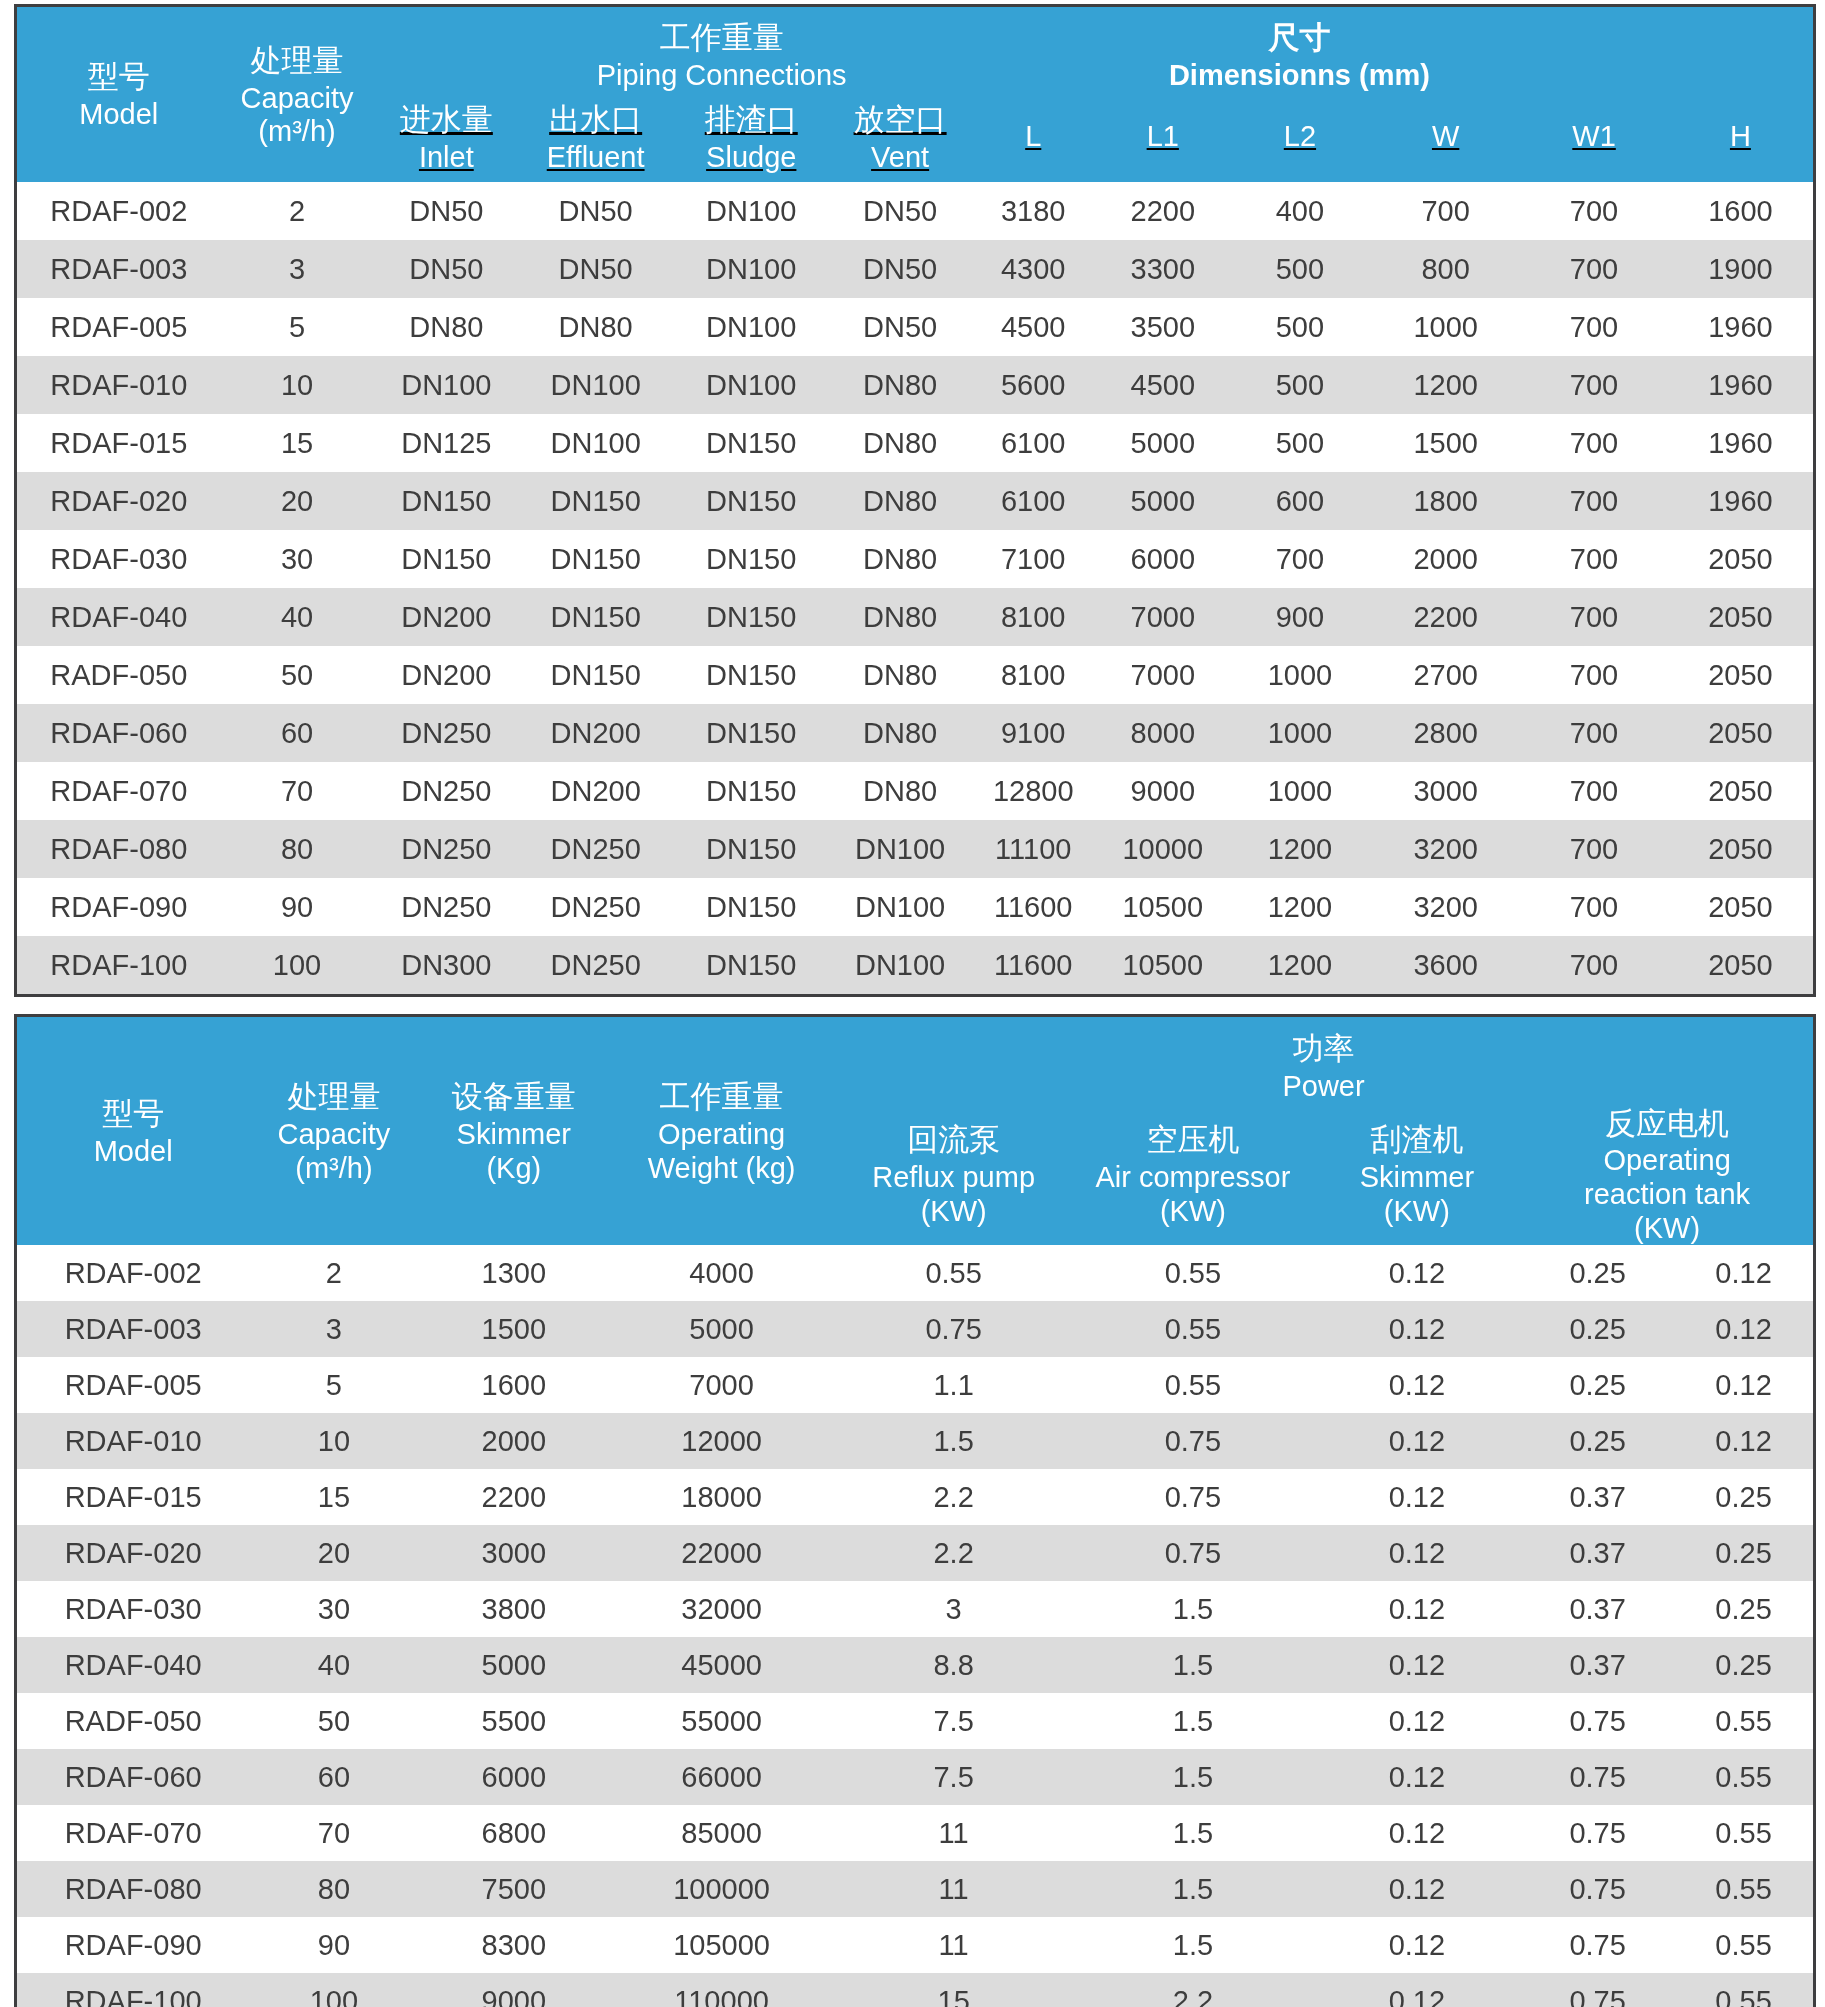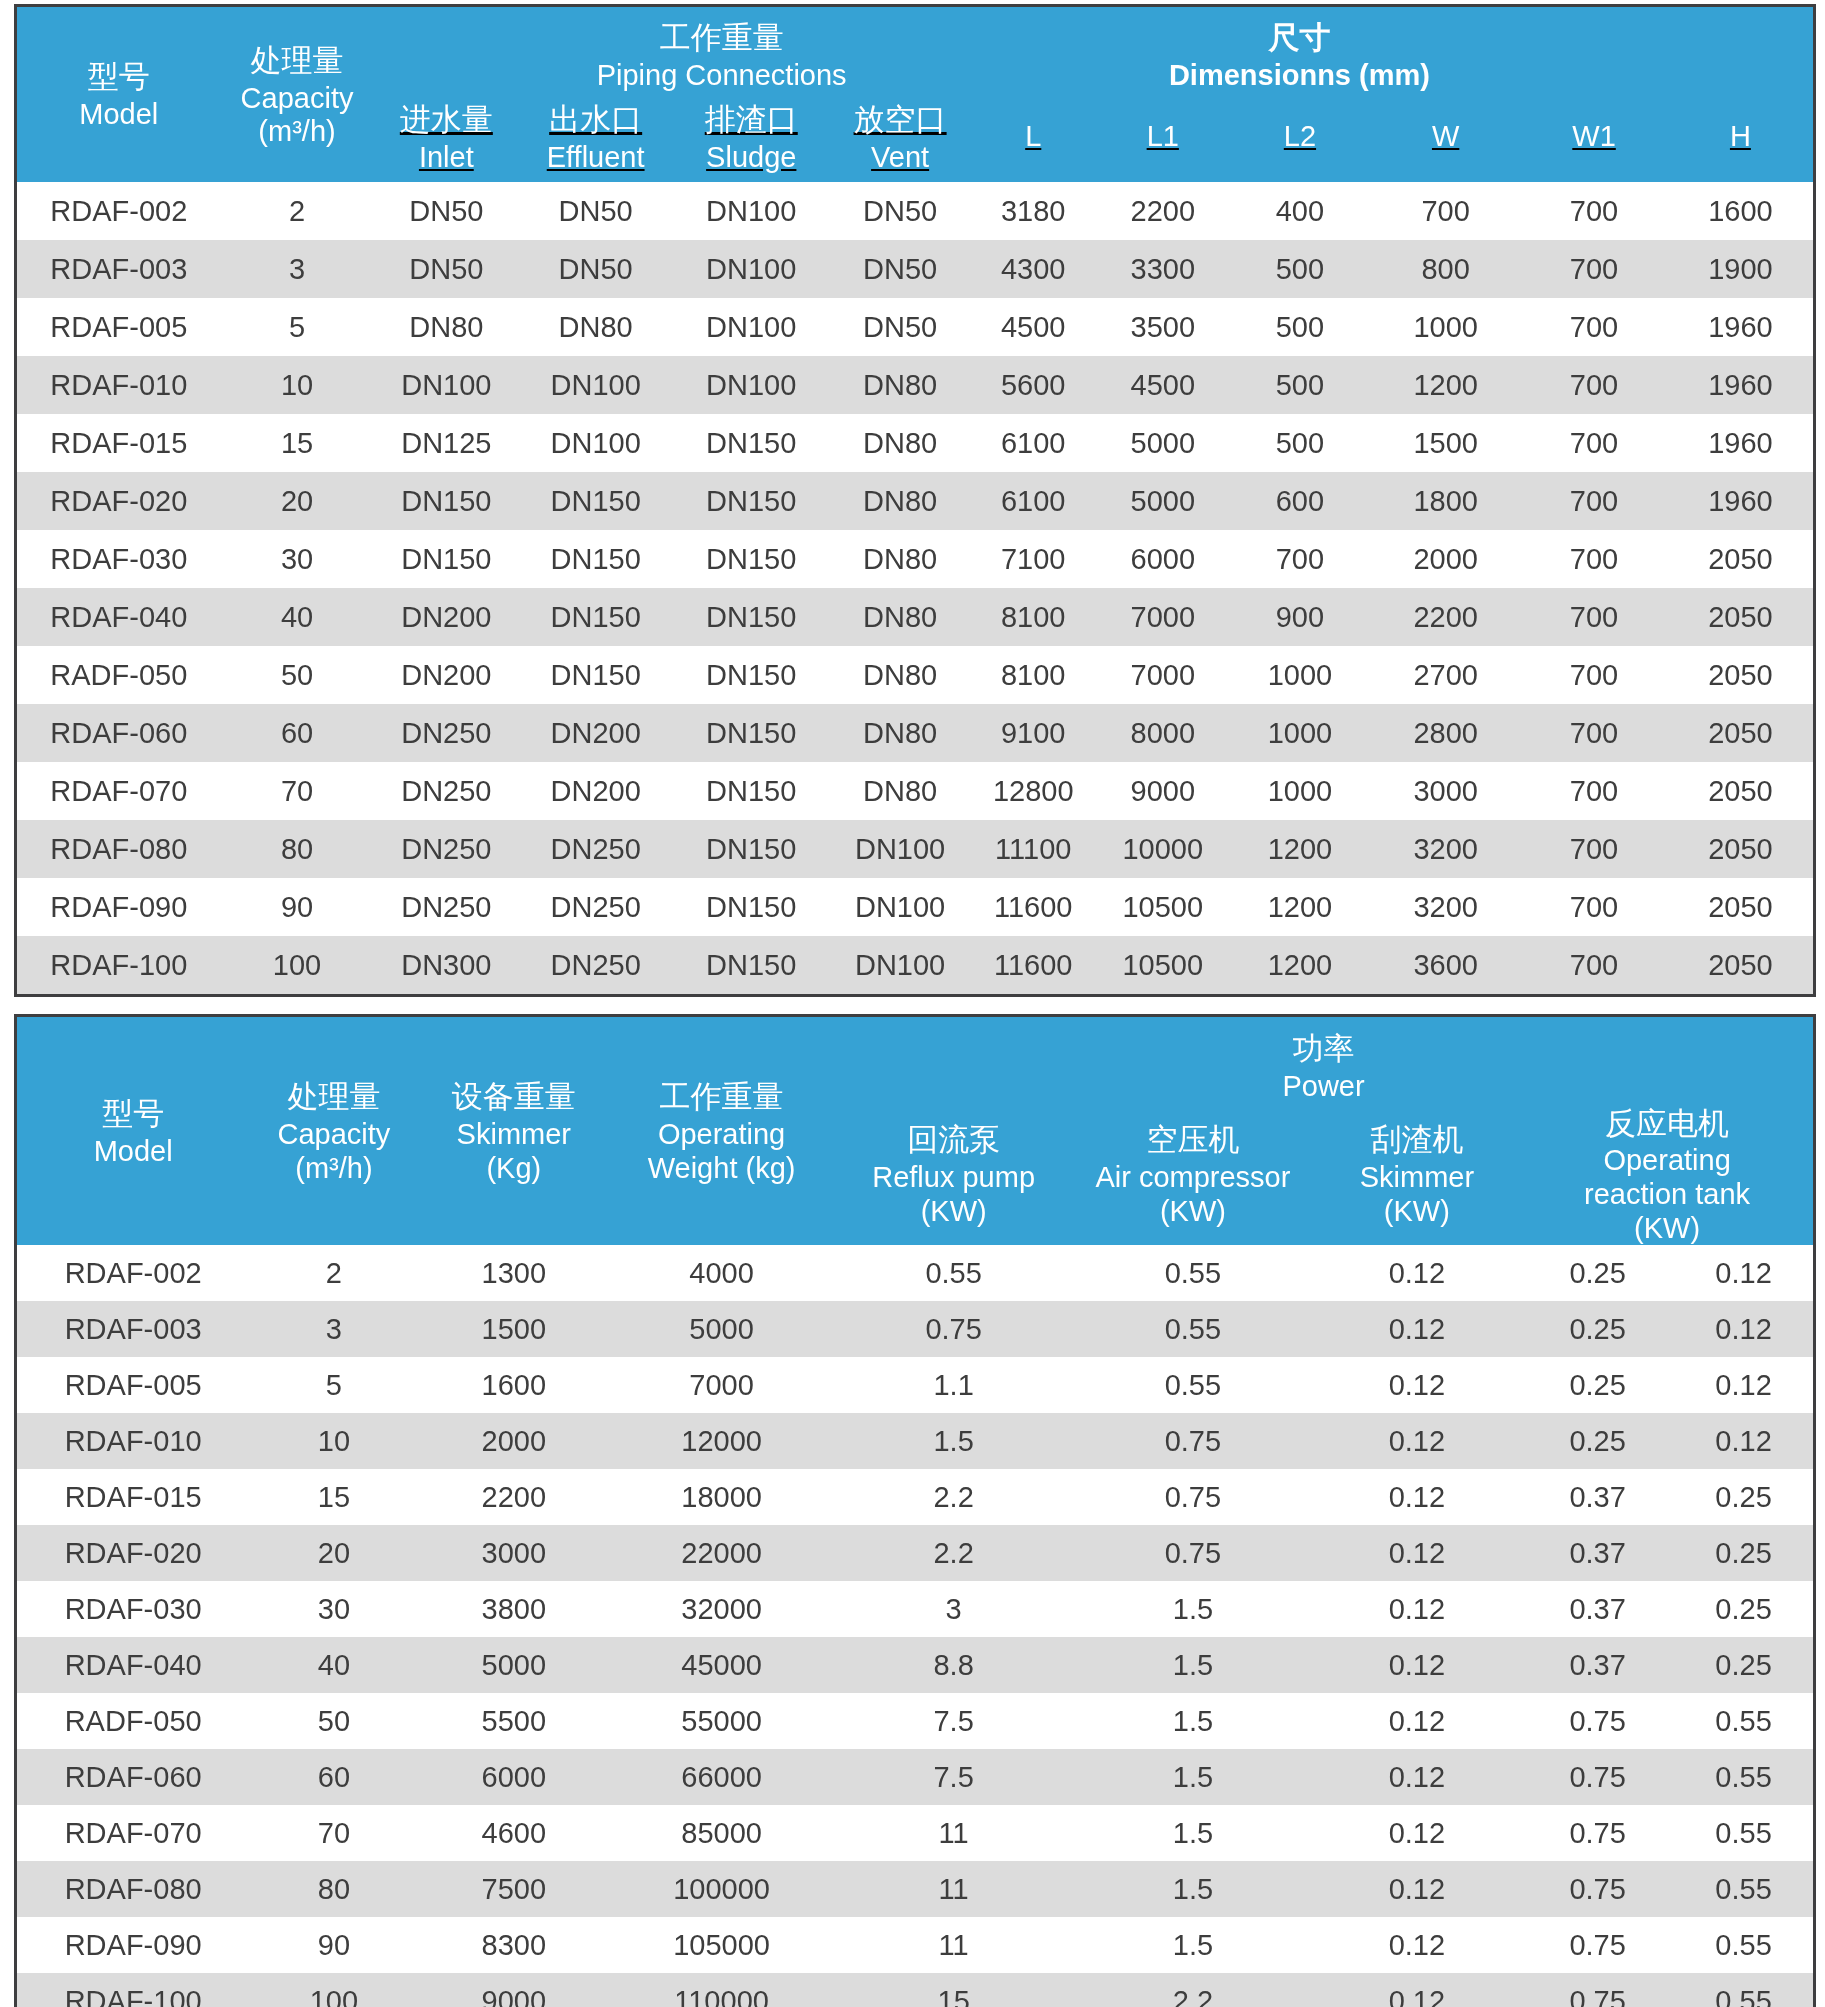--- a/index.html
+++ b/index.html
@@ -491,21 +491,21 @@
         <td>66000</td>
         <td>7.5</td>
         <td>1.5</td>
         <td>0.12</td>
         <td>0.75</td>
         <td>0.55</td>
       </tr>
       <tr>
         <td>RDAF-070</td>
         <td>70</td>
-        <td>4600</td>
+        <td>6800</td>
         <td>85000</td>
         <td>11</td>
         <td>1.5</td>
         <td>0.12</td>
         <td>0.75</td>
         <td>0.55</td>
       </tr>
       <tr>
         <td>RDAF-080</td>
         <td>80</td>

